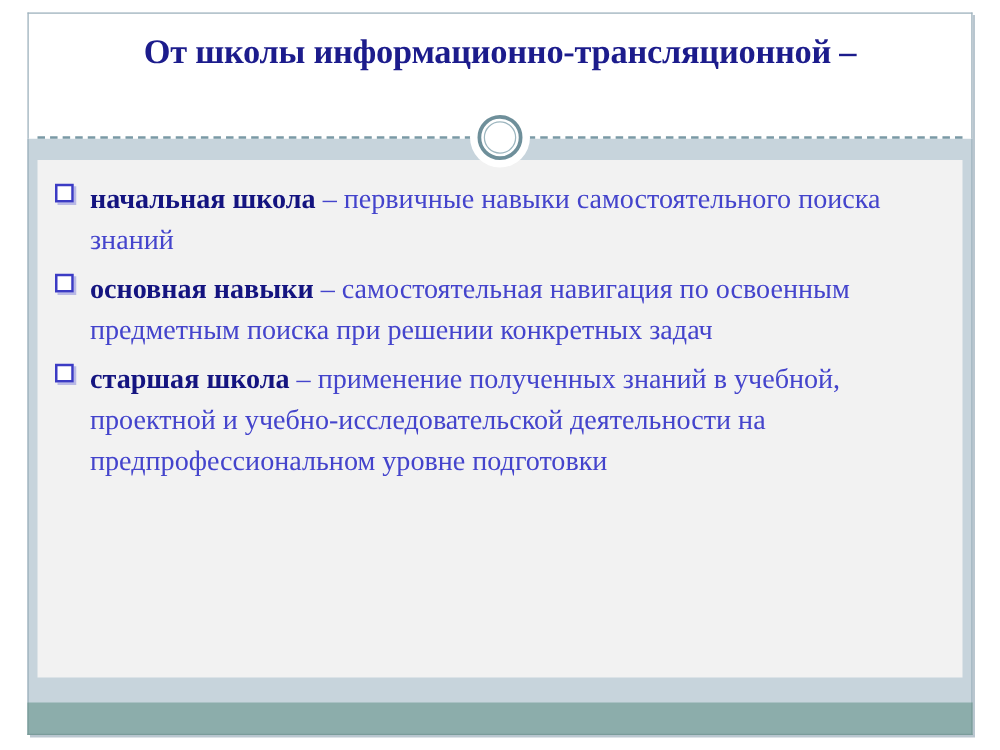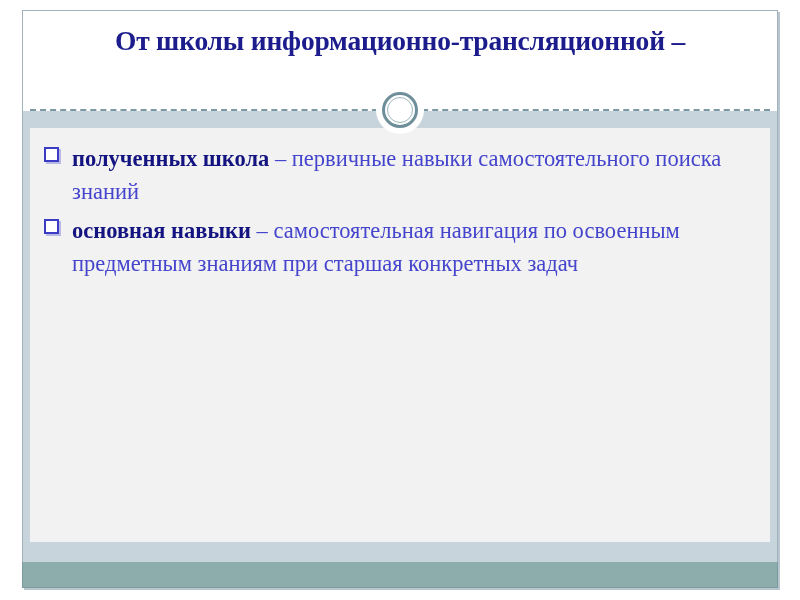--- a/index.html
+++ b/index.html
@@ -205,25 +205,29 @@
   <div class="divider"></div>
   <div class="ring-halo"></div>
   <div class="ring"></div>
   <div class="ring-inner"></div>
 
   <div class="content-panel">
     <ul class="bullet-list">
 
       <li class="bullet-item">
         <span class="bullet-mark"></span>
-        <span class="bullet-lead">полученных школа</span><span class="bullet-rest"> – первичные навыки самостоятельного поиска знаний</span>
+        <span class="bullet-lead">начальная школа</span><span class="bullet-rest"> – первичные навыки самостоятельного поиска знаний</span>
       </li>
 
       <li class="bullet-item">
         <span class="bullet-mark"></span>
-        <span class="bullet-lead">основная навыки</span><span class="bullet-rest"> – самостоятельная навигация по освоенным  предметным знаниям при старшая конкретных задач</span>
+        <span class="bullet-lead">основная навыки</span><span class="bullet-rest"> – самостоятельная навигация по освоенным  предметным поиска при решении конкретных задач</span>
       </li>
 
+      <li class="bullet-item">
+        <span class="bullet-mark"></span>
+        <span class="bullet-lead">старшая школа</span><span class="bullet-rest"> – применение полученных знаний в учебной, проектной и учебно-исследовательской деятельности на предпрофессиональном уровне подготовки</span>
+      </li>
 
     </ul>
   </div>
 
 </div>
 
 </body></html>

